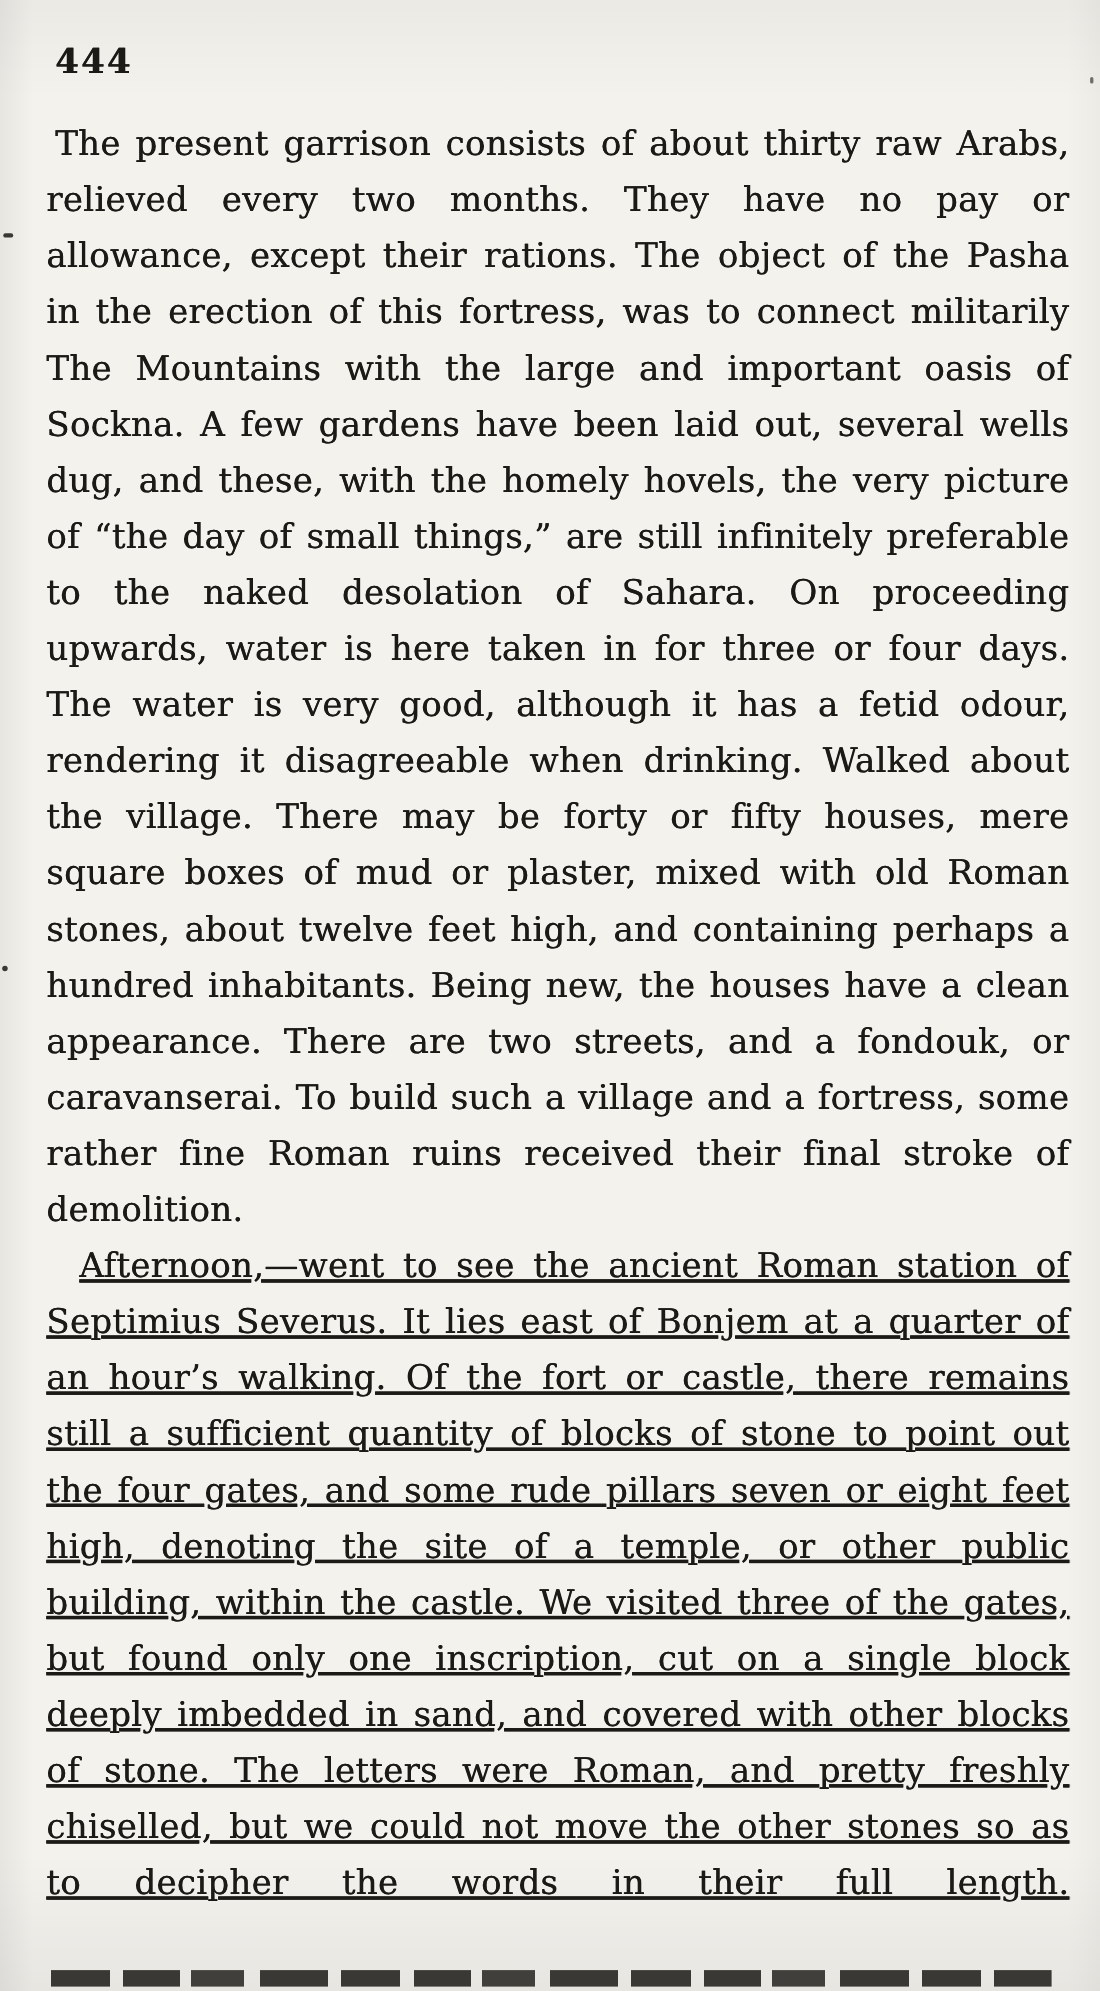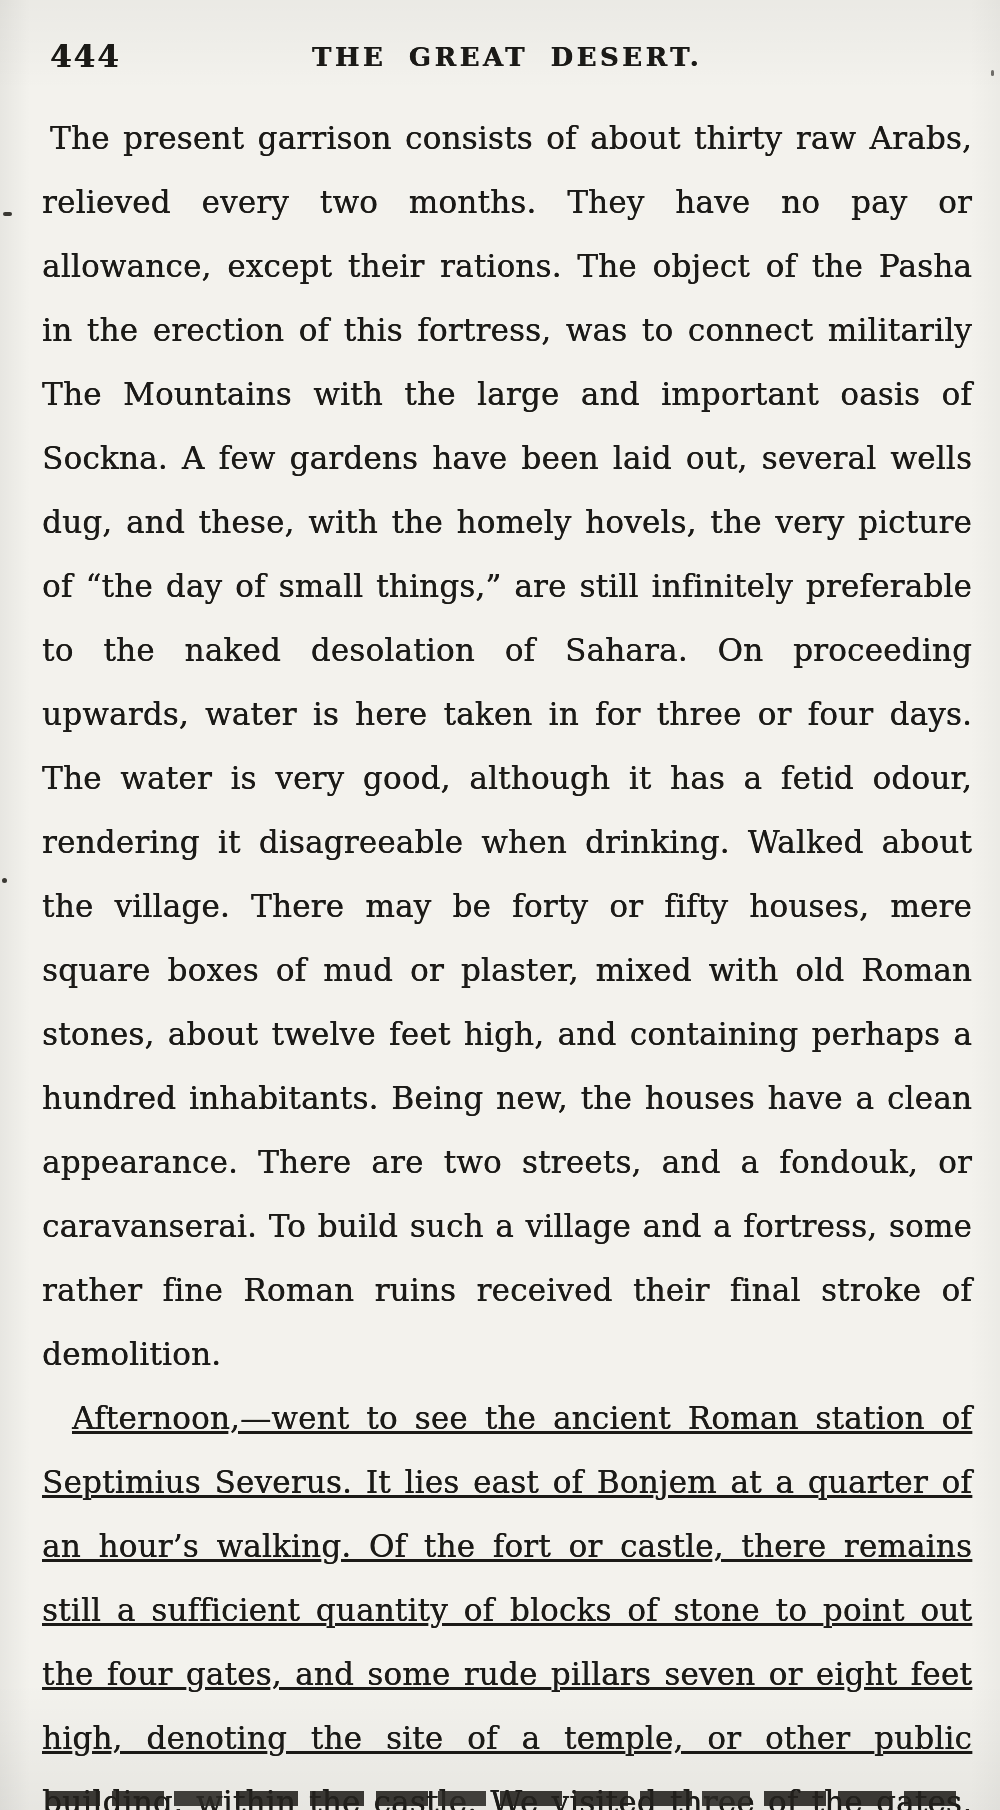--- a/index.html
+++ b/index.html
@@ -47,21 +47,21 @@
     text-align: center;
     font-size: 26px;
     font-weight: bold;
     letter-spacing: 3.5px;
     word-spacing: 10px;
     text-shadow: 0.4px 0 0 currentColor;
   }
   .body-text p {
     margin: 0;
     font-size: 31px;
-    line-height: 64px;
+    line-height: 51px;
     text-align: justify;
     letter-spacing: 0.2px;
     word-spacing: 1.5px;
     text-shadow: 0.35px 0 0 currentColor;
   }
   .para-1 { text-indent: 8px; }
   .para-2 { text-indent: 30px; text-align-last: justify; text-decoration: underline; }
   .cutoff-line {
     position: absolute;
     left: 46px;
@@ -91,21 +91,20 @@
   .speckle-2 { left: 2px; top: 878px; width: 5px; height: 5px; border-radius: 50%; }
   .speckle-3 { right: 6px; top: 70px; width: 3px; height: 6px; opacity: 0.7; }
 </style>
 </head>
 <body>
 
 <div class="page">
 
   <div class="header">
     <span class="page-number">444</span>
-    <span class="running-title">THE GREAT DESERT.</span>
   </div>
 
   <div class="body-text">
     <p class="para-1">The present garrison consists of about thirty raw Arabs, relieved every two months.  They have no pay or allowance, except their rations.  The object of the Pasha in the erection of this fortress, was to connect militarily The Mountains with the large and important oasis of Sockna.  A few gardens have been laid out, several wells dug, and these, with the homely hovels, the very picture of “the day of small things,” are still infinitely preferable to the naked desolation of Sahara. On proceeding upwards, water is here taken in for three or four days.  The water is very good, although it has a fetid odour, rendering it disagreeable when drinking. Walked about the village.  There may be forty or fifty houses, mere square boxes of mud or plaster, mixed with old Roman stones, about twelve feet high, and containing perhaps a hundred inhabitants.  Being new, the houses have a clean appearance.  There are two streets, and a fondouk, or caravanserai.  To build such a village and a fortress, some rather fine Roman ruins received their final stroke of demolition.</p>
     <p class="para-2">Afternoon,—went to see the ancient Roman station of Septimius Severus.  It lies east of Bonjem at a quarter of an hour’s walking.  Of the fort or castle, there remains still a sufficient quantity of blocks of stone to point out the four gates, and some rude pillars seven or eight feet high, denoting the site of a temple, or other public building, within the castle.  We visited three of the gates, but found only one inscription, cut on a single block deeply imbedded in sand, and covered with other blocks of stone.  The letters were Roman, and pretty freshly chiselled, but we could not move the other stones so as to decipher the words in their full length.</p>
   </div>
 
   <div class="cutoff-line"></div>
 
   <div class="speckle speckle-1"></div>

